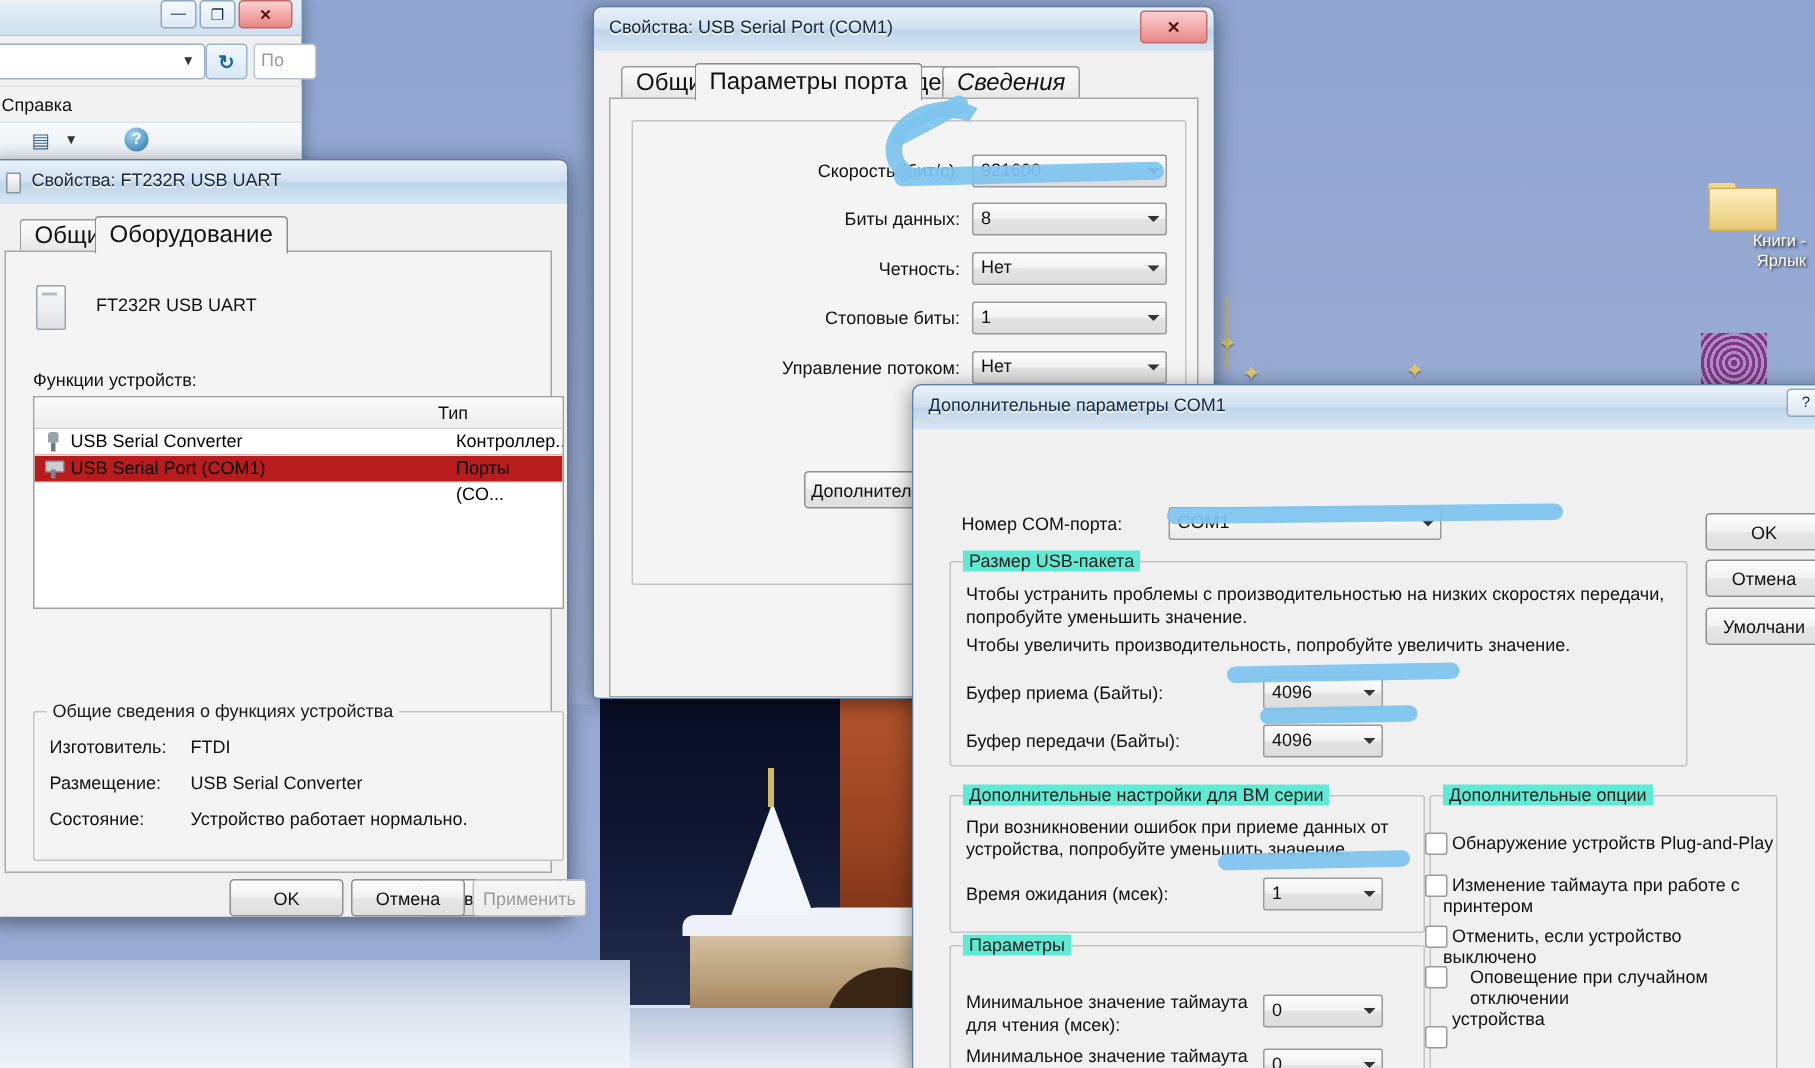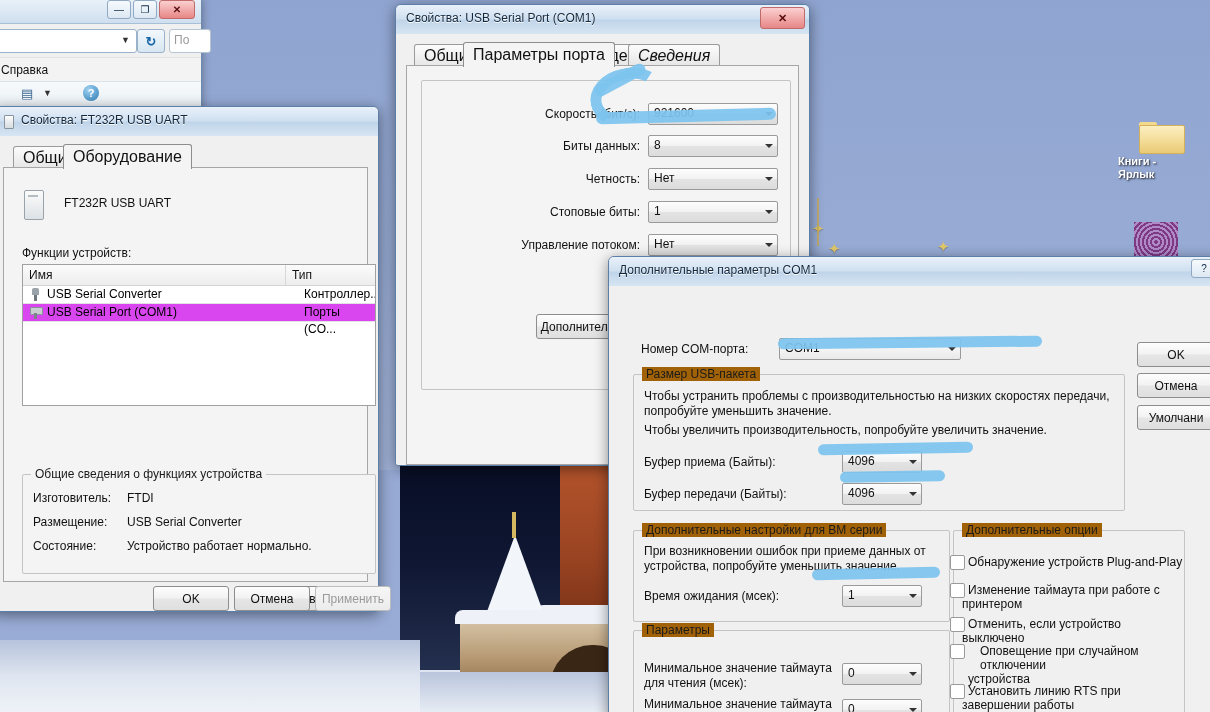--- a/index.html
+++ b/index.html
@@ -10,22 +10,22 @@
   
   #desktop{position:absolute;inset:0;background:linear-gradient(180deg,#8ea3cf 0%,#93a7d2 40%,#9aadd6 100%);}
   .sky{position:absolute;left:0;top:0;width:100%;height:470px;
        background:linear-gradient(180deg,#8fa4d0 0%,#97abd4 55%,#a2b4da 100%);}
   
   .photo{position:absolute;left:400px;top:440px;width:810px;height:272px;overflow:hidden;
          background:linear-gradient(180deg,#0d1430 0%,#1b2547 20%,#cfd8e8 60%,#e8edf5 100%);}
   .cath{position:absolute;background:linear-gradient(180deg,#b8572d 0%,#9c4523 60%,#7d3418 100%);}
   .snowcap{position:absolute;background:#eef2f8;border-radius:50% 50% 0 0;}
   
-  .dicon{position:absolute;width:86px;text-align:left;color:#fff;font-size:11px;
-         text-shadow:1px 1px 2px rgba(0,0,0,.85);line-height:13px;font-weight:bold;}
+  .dicon{position:absolute;width:86px;text-align:right;color:#fff;font-size:11px;
+         text-shadow:1px 1px 2px rgba(0,0,0,.85);line-height:13px;}
   .folder{width:44px;height:34px;margin:0 auto 3px;position:relative;}
   .folder:before{content:"";position:absolute;left:0;top:4px;width:18px;height:5px;
         background:#f2d98b;border-radius:2px 2px 0 0;}
   .folder:after{content:"";position:absolute;left:0;top:7px;width:44px;height:27px;
         background:linear-gradient(180deg,#fbeec0 0%,#f3dc97 55%,#e9ca75 100%);
         border:1px solid #d4b05a;border-radius:2px;}
   .glyphbox{width:44px;height:40px;margin:0 auto;
         background:repeating-radial-gradient(circle at 50% 50%,#7b2f7b 0 2px,#b387c9 2px 4px);
         opacity:.92;}
   .ornament{position:absolute;color:#e0c76b;font-size:15px;text-shadow:0 1px 1px rgba(0,0,0,.3);}
@@ -54,21 +54,21 @@
   
   .tabstrip{position:absolute;left:10px;top:8px;right:10px;height:23px;}
   .tab{position:absolute;top:2px;height:21px;padding:0 9px;line-height:21px;font-size:16px;
        background:linear-gradient(180deg,#fcfcfc,#e6e6e6);border:1px solid #9a9a9a;
        border-bottom:none;border-radius:3px 3px 0 0;color:#111;white-space:nowrap;}
   .tab.sel{top:0;height:24px;line-height:24px;background:#f4f4f4;border-color:#8d8d8d;z-index:3;}
   .tabpane{position:absolute;left:10px;right:10px;border:1px solid #a6a6a6;background:#f4f4f4;}
 
   
   .grp{position:absolute;border:1px solid #c4c4c4;border-radius:2px;}
-  .grp>.lg{position:absolute;top:-8px;left:8px;background:#a16207;padding:0 4px;font-size:12px;color:#1a1a1a;}
+  .grp>.lg{position:absolute;top:-8px;left:8px;background:#5eead4;padding:0 4px;font-size:12px;color:#1a1a1a;}
   .lbl{position:absolute;font-size:12px;color:#111;white-space:nowrap;}
   .mline{position:absolute;font-size:12px;color:#111;line-height:15px;}
 
   
   .combo{position:absolute;height:20px;border:1px solid #9a9a9a;border-radius:2px;
      background:linear-gradient(180deg,#fdfdfd 0%,#f2f2f2 48%,#e3e3e3 52%,#dcdcdc 100%);}
   .combo .cv{position:absolute;left:5px;top:2px;font-size:12px;color:#111;}
   .combo .arw{position:absolute;right:0;top:0;width:17px;height:100%;
      display:flex;align-items:center;justify-content:center;}
   .combo .arw i{display:block;width:0;height:0;border-left:4px solid transparent;
@@ -81,21 +81,21 @@
      font-size:12px;color:#111;display:flex;align-items:center;justify-content:center;}
   .btn.dis{color:#9a9a9a;background:linear-gradient(180deg,#f6f6f6,#ececec);border-color:#bdbdbd;}
 
   
   .lv{position:absolute;border:1px solid #a0a0a0;background:#fff;overflow:hidden;}
   .lvhead{position:absolute;left:0;right:0;top:0;height:20px;
      background:linear-gradient(180deg,#fbfbfb,#ededed);border-bottom:1px solid #d4d4d4;}
   .lvh{position:absolute;top:0;height:20px;line-height:20px;padding-left:6px;font-size:12px;
      border-right:1px solid #d8d8d8;color:#111;box-sizing:border-box;}
   .lvrow{position:absolute;left:0;right:0;height:17px;line-height:17px;font-size:12px;}
-  .lvrow.sel{background:#d946ef;border-top:1px solid #e2e2e2;border-bottom:1px solid #e2e2e2;}
+  .lvrow.sel{background:#b91c1c;border-top:1px solid #e2e2e2;border-bottom:1px solid #e2e2e2;}
   .lvc1{position:absolute;left:24px;}
   .lvc2{position:absolute;left:281px;}
   .lvico{position:absolute;left:6px;top:2px;width:13px;height:13px;}
   .usbic{position:absolute;left:3px;top:0;width:7px;height:7px;background:#9aa3aa;border-radius:2px 2px 0 0;}
   .usbic2{position:absolute;left:5px;top:7px;width:3px;height:6px;background:#6f787f;}
   .portic{position:absolute;left:1px;top:1px;width:11px;height:6px;border:1px solid #8a939a;background:#c9ced2;border-radius:1px;}
   .portic2{position:absolute;left:5px;top:7px;width:3px;height:6px;background:#7b848b;}
 
   
   .cbrow{position:absolute;font-size:12px;color:#111;line-height:14px;}
@@ -209,21 +209,20 @@
       <div style="position:absolute;left:18px;top:20px;width:24px;height:32px;">
         <div style="position:absolute;left:2px;top:2px;width:18px;height:28px;border:1px solid #9aa3aa;border-radius:2px;background:linear-gradient(180deg,#fbfbfb,#dde2e6);"></div>
         <div style="position:absolute;left:6px;top:7px;width:10px;height:2px;background:#b5bcc2;"></div>
       </div>
       <div style="position:absolute;left:60px;top:28px;font-size:12px;color:#111;">FT232R USB UART</div>
 
       <div class="lbl" style="left:18px;top:78px;">Функции устройств:</div>
 
       <div class="lv" style="left:18px;top:96px;width:352px;height:140px;">
         <div class="lvhead">
-          <div class="lvh" style="left:0;width:263px;">Имя</div>
           <div class="lvh" style="left:263px;width:89px;border-right:none;">Тип</div>
         </div>
         <div class="lvrow" style="top:21px;">
           <span class="lvico">
               <i class="usbic"></i>
               <i class="usbic2"></i>
             </span>
           <span class="lvc1">USB Serial Converter</span>
           <span class="lvc2">Контроллер...</span>
         </div>
@@ -409,21 +408,20 @@
         <span class="cbbox" style="left:-12px;top:0;"></span>
         <span style="margin-left:6px;">Изменение таймаута при работе с принтером</span>
       </div>
       <div class="cbrow" style="left:8px;top:113px;">
         <span class="cbbox" style="left:-12px;top:0;"></span>
         <span style="margin-left:18px;display:inline-block;">Оповещение при случайном отключении</span>
         <div style="margin-left:6px;">устройства</div>
       </div>
       <div class="cbrow" style="left:8px;top:153px;">
         <span class="cbbox" style="left:-12px;top:0;"></span>
-        <span style="margin-left:6px;">Установить линию RTS при завершении работы</span>
       </div>
 
     </div>
 
     <div class="btn" style="left:528px;top:56px;width:76px;">OK</div>
     <div class="btn" style="left:528px;top:87px;width:76px;">Отмена</div>
     <div class="btn" style="left:528px;top:119px;width:76px;">Умолчани</div>
   </div>
 </div>
 

